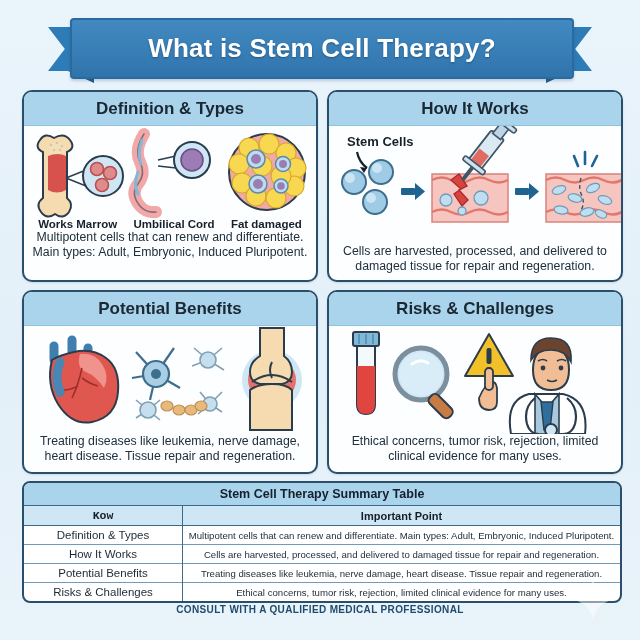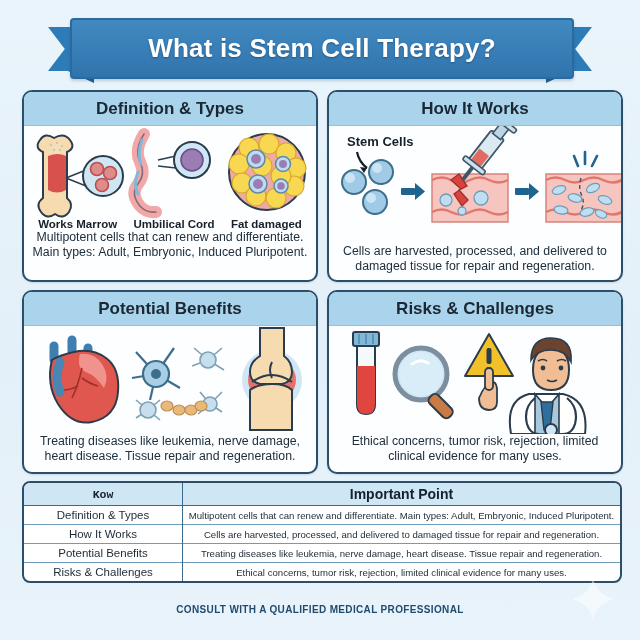--- a/index.html
+++ b/index.html
@@ -60,21 +60,21 @@
   .table-wrap{
     position:absolute;left:22px;top:481px;width:596px;
     border:2px solid #2b4f6b;border-radius:8px;overflow:hidden;background:#fff;
   }
   table{border-collapse:collapse;width:100%;}
   .tbl-title td{
     background:#a9d4ec;text-align:center;font-weight:bold;font-size:12.5px;color:#16202a;
     padding:4px 0;border-bottom:1px solid #3a6b8e;
   }
   .tbl-head td{
-    background:#cfe7f5;text-align:center;font-weight:bold;font-size:14px;color:#16202a;
+    background:#cfe7f5;text-align:center;font-weight:bold;font-size:11px;color:#16202a;
     padding:3px 0;border-bottom:1px solid #3a6b8e;
   }
   tbody td{
     font-size:9.6px;color:#1d2a36;padding:3px 4px;border-top:1px solid #6f9cba;
     text-align:center;
   }
   td.col-k{width:150px;border-right:1px solid #3a6b8e;font-size:11.5px;}
   .tbl-head td.col-k{width:150px;font-family:Liberation Mono, monospace;}
 
   
@@ -354,20 +354,23 @@
       </svg>
     </div>
     <div class="card-body">
       <p class="card-cap">Ethical concerns, tumor risk, rejection, limited clinical evidence for many uses.</p>
     </div>
   </div>
 
   <div class="table-wrap">
     <table>
       <thead>
+        <tr class="tbl-title">
+          <td colspan="2">Stem Cell Therapy Summary Table</td>
+        </tr>
         <tr class="tbl-head">
           <td class="col-k">Kow</td>
           <td>Important Point</td>
         </tr>
       </thead>
       <tbody>
         <tr>
           <td class="col-k">Definition &amp; Types</td>
           <td>Multipotent cells that can renew and differentiate. Main types: Adult, Embryonic, Induced Pluripotent.</td>
         </tr>

